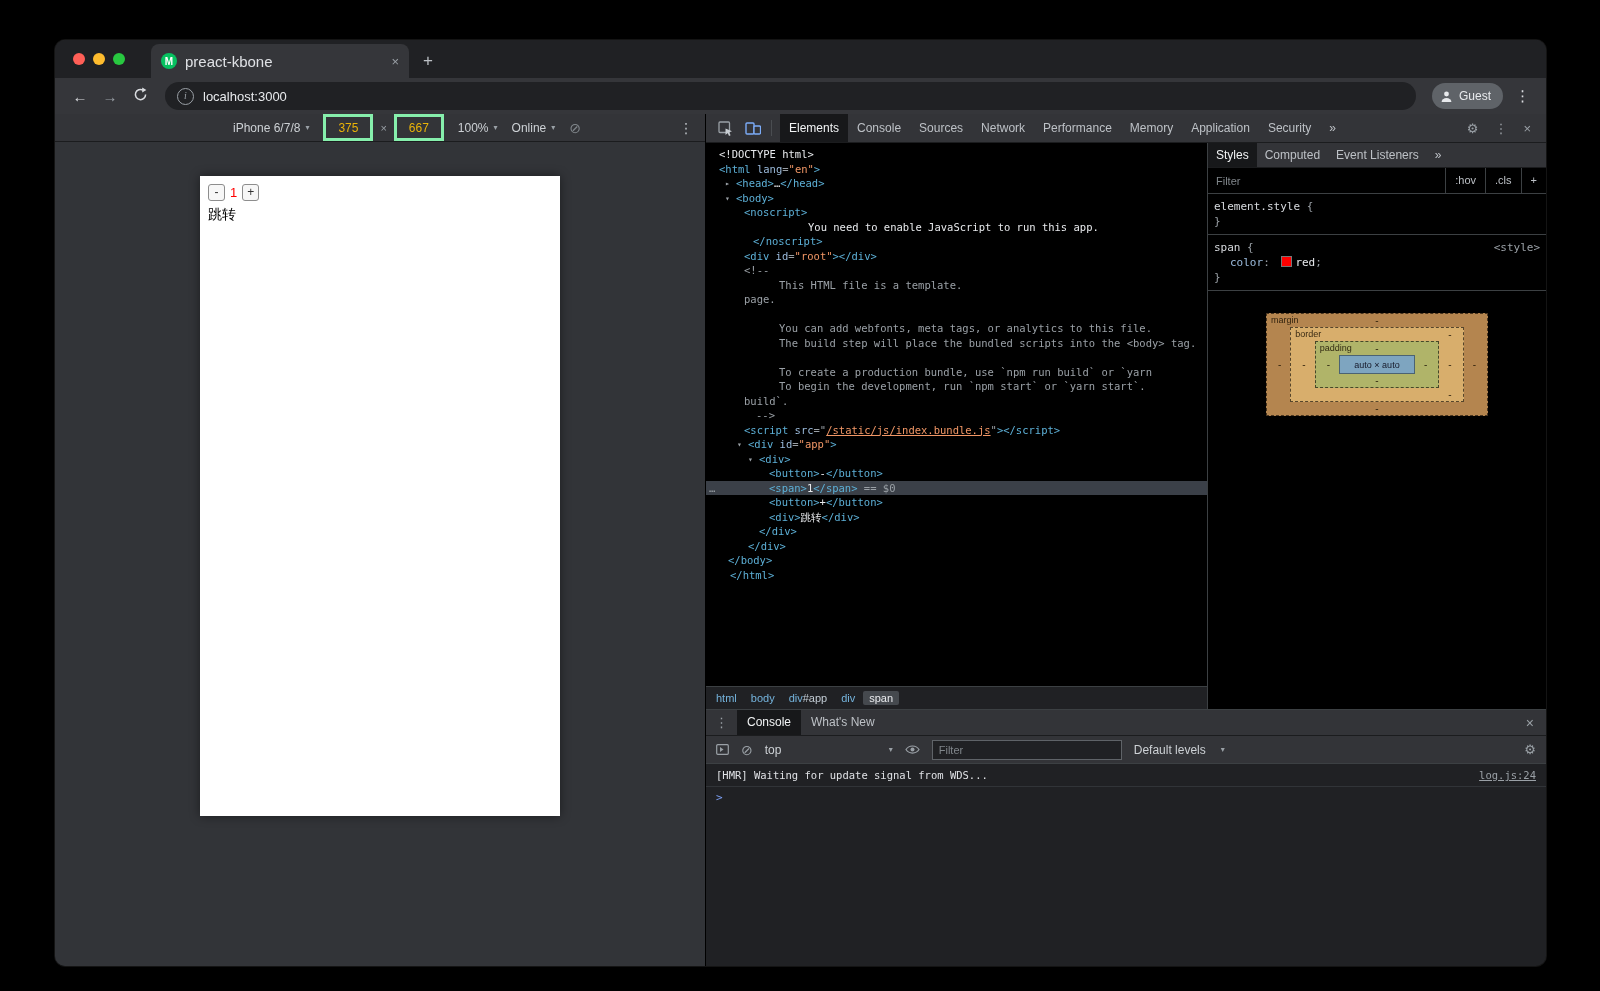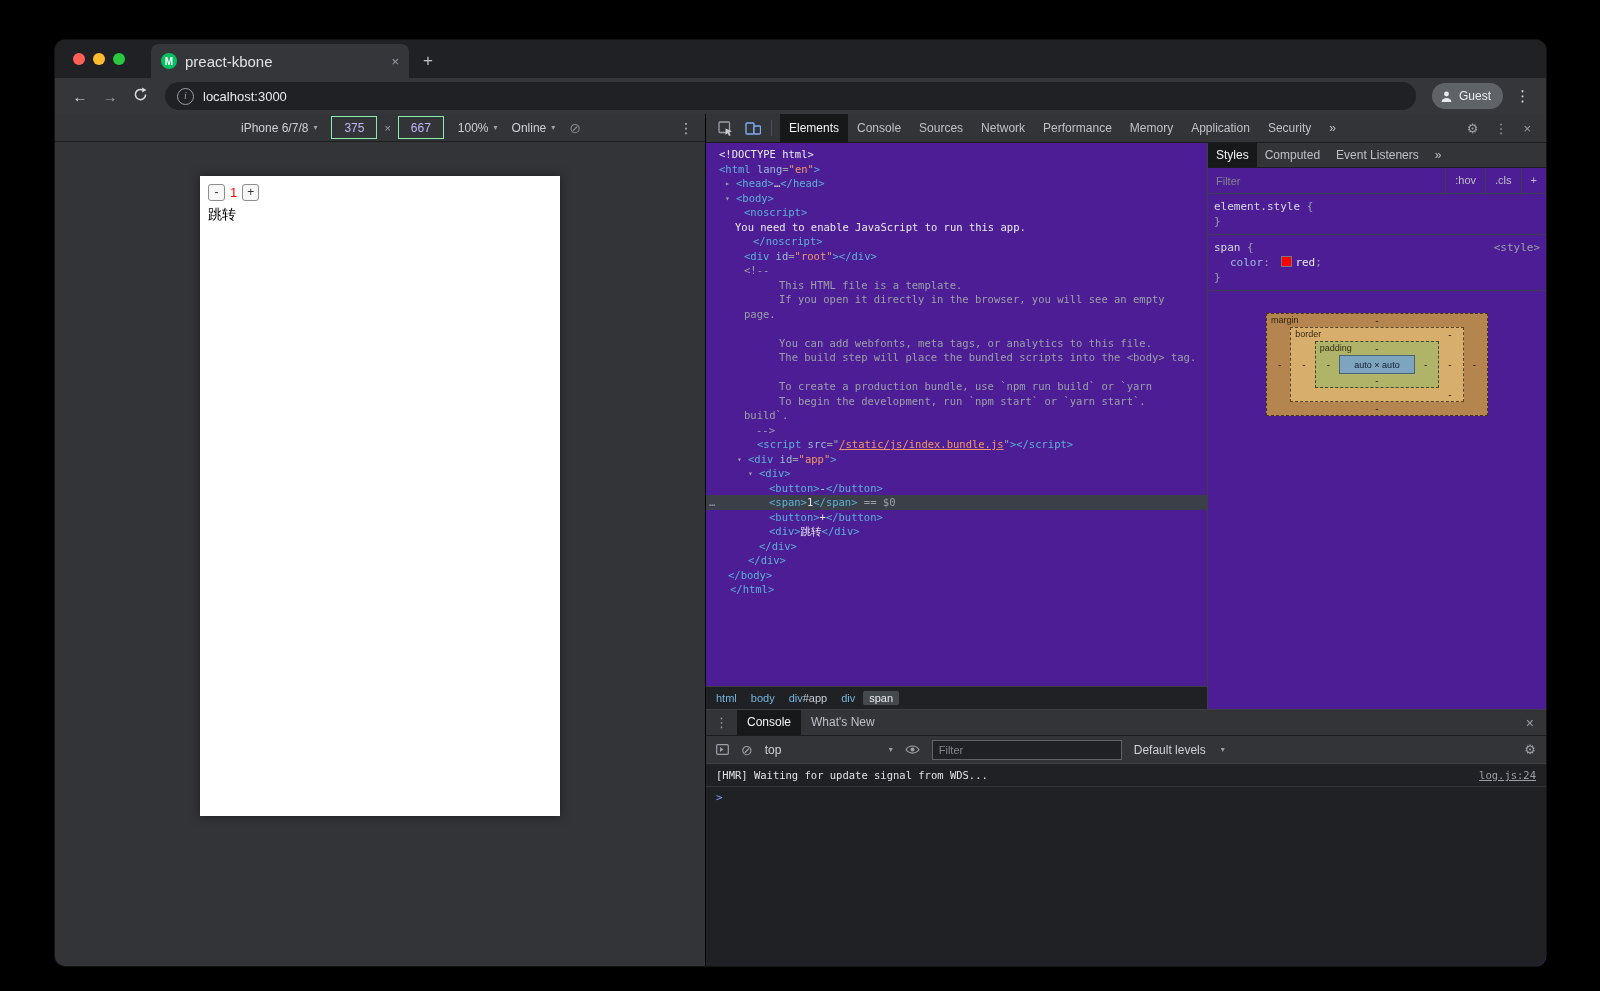--- a/index.html
+++ b/index.html
@@ -24,33 +24,33 @@
   .url{color:#e8eaed;font-size:13px;}
   .guest-chip{height:26px;background:#5f6368;border-radius:13px;display:flex;align-items:center;gap:6px;padding:0 12px 0 8px;margin:0 6px;}
   .guest-label{color:#e8eaed;font-size:12px;}
   .browser-kebab{color:#dadce0;font-size:15px;padding:0 6px;}
   
   .content{flex:1;display:flex;min-height:0;}
   .left-pane{width:650px;flex:none;display:flex;flex-direction:column;border-right:1px solid #000;}
   .device-bar{height:27px;background:#333438;border-bottom:1px solid #1b1c1e;display:flex;align-items:center;justify-content:flex-end;gap:14px;padding:0 12px;flex:none;}
   .dbar-label{color:#cdd1d5;font-size:12px;display:flex;align-items:center;gap:5px;white-space:nowrap;}
   .caret{color:#9aa0a6;font-size:8px;}
-  .dim-input{width:40px;height:19px;border:1px solid #86efac;background:transparent;color:#c4b5fd;font-size:12px;text-align:center;outline:none;font-family:"Liberation Sans",sans-serif;}
+  .dim-input{width:40px;height:19px;border:3px solid #86efac;background:transparent;color:#eab308;font-size:12px;text-align:center;outline:none;font-family:"Liberation Sans",sans-serif;}
   .dim-x{color:#9aa0a6;font-size:11px;margin:0 -7px;}
   .slash-icon{color:#80868b;font-size:14px;}
   .dbar-kebab{color:#bdc1c6;font-size:14px;margin-left:84px;}
   .emulation{flex:1;background:#323438;position:relative;}
   .device{position:absolute;left:145px;top:34px;width:360px;height:640px;background:#fff;box-shadow:0 0 10px rgba(0,0,0,.45);}
   .device-inner{padding:8px;}
   .counter-row{display:flex;align-items:center;gap:3px;}
   .mini-btn{appearance:none;-webkit-appearance:none;min-width:17px;height:17px;border:1px solid #8d8d8d;border-radius:3px;background:#f7f7f7;color:#333;font-size:12px;line-height:13px;text-align:center;padding:0 4px;font-family:"Liberation Sans",sans-serif;}
   .count{font-size:13px;margin:0 2px;}
   .jump-link{margin-top:5px;font-size:14px;color:#000;}
   
-  .devtools{flex:1;min-width:0;display:flex;flex-direction:column;background:#4c1d95;}
+  .devtools{flex:1;min-width:0;display:flex;flex-direction:column;background:#000000;}
   .dt-tabbar{height:28px;background:#333438;border-bottom:1px solid #1b1c1e;display:flex;align-items:center;flex:none;padding-left:6px;}
   .dt-icon{padding:0 6px;display:flex;align-items:center;}
   .tb-divider{width:1px;height:16px;background:#4a4d51;margin:0 4px;}
   .dt-tabs{display:flex;height:100%;margin-left:4px;}
   .dt-tab{padding:0 9px;line-height:28px;font-size:12px;color:#bdc1c6;white-space:nowrap;}
   .dt-tab.sel{background:#17181a;color:#f1f3f4;}
   .dt-more{color:#bdc1c6;font-size:12px;line-height:28px;padding:0 9px;}
   .dt-right{margin-left:auto;display:flex;align-items:center;gap:2px;padding-right:8px;}
   .dt-btn{color:#9aa0a6;font-size:13px;padding:0 7px;}
   .dt-main{flex:1;display:flex;min-height:0;}
@@ -229,36 +229,35 @@
       </div>
 
       <div class="dt-main">
         <div class="dom-col">
           <div class="dom-tree">
               <div class="dom-row" style="padding-left: 13px;"><span class="tk-txt">&lt;!DOCTYPE html&gt;</span></div>
               <div class="dom-row" style="padding-left: 13px;"><span class="tk-tag">&lt;html </span><span class="tk-attr">lang</span><span class="tk-punct">=</span><span class="tk-val">"en"</span><span class="tk-tag">&gt;</span></div>
               <div class="dom-row" style="padding-left: 30px;"><span class="arrow" style="left: 19px;">▸</span><span class="tk-tag">&lt;head&gt;</span><span class="tk-txt">…</span><span class="tk-tag">&lt;/head&gt;</span></div>
               <div class="dom-row" style="padding-left: 30px;"><span class="arrow" style="left: 19px;">▾</span><span class="tk-tag">&lt;body&gt;</span></div>
               <div class="dom-row" style="padding-left: 38px;"><span class="tk-tag">&lt;noscript&gt;</span></div>
-              <div class="dom-row" style="padding-left: 29px;"><span class="tk-txt">You need to enable JavaScript to run this app.</span></div>
+              <div class="dom-row" style="padding-left: 55px; margin-left: 47px;"><span class="tk-txt">You need to enable JavaScript to run this app.</span></div>
               <div class="dom-row" style="padding-left: 47px;"><span class="tk-tag">&lt;/noscript&gt;</span></div>
               <div class="dom-row" style="padding-left: 38px;"><span class="tk-tag">&lt;div </span><span class="tk-attr">id</span><span class="tk-punct">=</span><span class="tk-val">"root"</span><span class="tk-tag">&gt;&lt;/div&gt;</span></div>
               <div class="dom-row" style="padding-left: 38px;"><span class="tk-com">&lt;!--</span></div>
               <div class="dom-row" style="padding-left: 73px;"><span class="tk-com">This HTML file is a template.</span></div>
-              <div class="dom-row" style="padding-left: 73px;"><span class="tk-com">If you open it directly in the browser, you will see an empty</span></div>
               <div class="dom-row" style="padding-left: 38px;"><span class="tk-com">page.</span></div>
               <div class="dom-row" style="padding-left: 73px;"><span class="tk-txt">&nbsp;</span></div>
               <div class="dom-row" style="padding-left: 73px;"><span class="tk-com">You can add webfonts, meta tags, or analytics to this file.</span></div>
               <div class="dom-row" style="padding-left: 73px;"><span class="tk-com">The build step will place the bundled scripts into the &lt;body&gt; tag.</span></div>
               <div class="dom-row" style="padding-left: 73px;"><span class="tk-txt">&nbsp;</span></div>
               <div class="dom-row" style="padding-left: 73px;"><span class="tk-com">To create a production bundle, use `npm run build` or `yarn</span></div>
               <div class="dom-row" style="padding-left: 73px;"><span class="tk-com">To begin the development, run `npm start` or `yarn start`.</span></div>
               <div class="dom-row" style="padding-left: 38px;"><span class="tk-com">build`.</span></div>
               <div class="dom-row" style="padding-left: 50px;"><span class="tk-com">--&gt;</span></div>
-              <div class="dom-row" style="padding-left: 51px;"><span class="tk-tag">&lt;script </span><span class="tk-attr">src</span><span class="tk-punct">="</span><span class="tk-link">/static/js/index.bundle.js</span><span class="tk-punct">"</span><span class="tk-tag">&gt;&lt;/script&gt;</span></div>
+              <div class="dom-row" style="padding-left: 38px;"><span class="tk-tag">&lt;script </span><span class="tk-attr">src</span><span class="tk-punct">="</span><span class="tk-link">/static/js/index.bundle.js</span><span class="tk-punct">"</span><span class="tk-tag">&gt;&lt;/script&gt;</span></div>
               <div class="dom-row" style="padding-left: 42px;"><span class="arrow" style="left: 31px;">▾</span><span class="tk-tag">&lt;div </span><span class="tk-attr">id</span><span class="tk-punct">=</span><span class="tk-val">"app"</span><span class="tk-tag">&gt;</span></div>
               <div class="dom-row" style="padding-left: 53px;"><span class="arrow" style="left: 42px;">▾</span><span class="tk-tag">&lt;div&gt;</span></div>
               <div class="dom-row" style="padding-left: 63px;"><span class="tk-tag">&lt;button&gt;</span><span class="tk-txt">-</span><span class="tk-tag">&lt;/button&gt;</span></div>
               <div class="dom-row sel" style="padding-left: 63px;"><span class="sel-dots">…</span><span class="tk-tag">&lt;span&gt;</span><span class="tk-txt">1</span><span class="tk-tag">&lt;/span&gt;</span><span class="tk-eq"> == $0</span></div>
               <div class="dom-row" style="padding-left: 63px;"><span class="tk-tag">&lt;button&gt;</span><span class="tk-txt">+</span><span class="tk-tag">&lt;/button&gt;</span></div>
               <div class="dom-row" style="padding-left: 63px;"><span class="tk-tag">&lt;div&gt;</span><span class="tk-txt">跳转</span><span class="tk-tag">&lt;/div&gt;</span></div>
               <div class="dom-row" style="padding-left: 53px;"><span class="tk-tag">&lt;/div&gt;</span></div>
               <div class="dom-row" style="padding-left: 42px;"><span class="tk-tag">&lt;/div&gt;</span></div>
               <div class="dom-row" style="padding-left: 22px;"><span class="tk-tag">&lt;/body&gt;</span></div>
               <div class="dom-row" style="padding-left: 24px;"><span class="tk-tag">&lt;/html&gt;</span></div>

